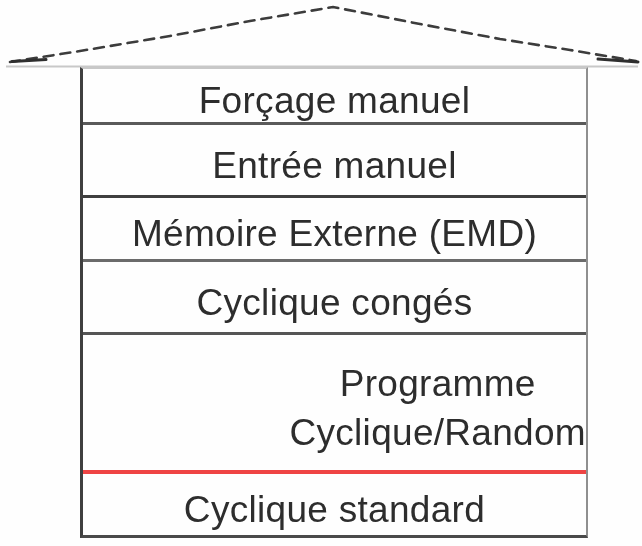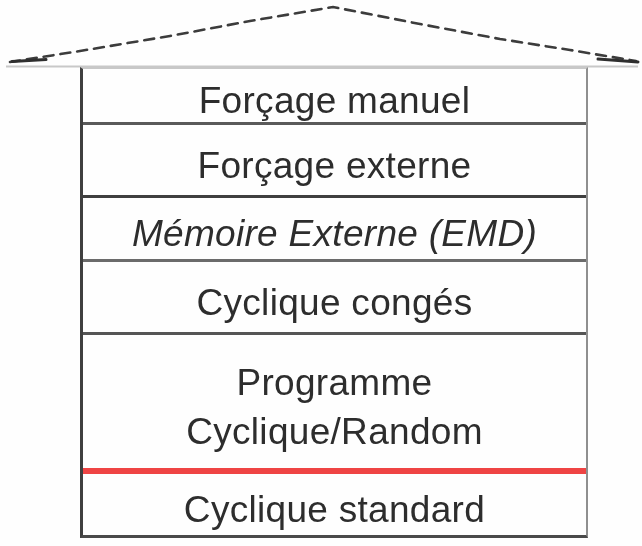--- a/index.html
+++ b/index.html
@@ -44,23 +44,23 @@
     justify-content: center;
     text-align: center;
     color: #2d2d2d;
     font-size: 37px;
     letter-spacing: 0.3px;
     line-height: 1.32;
   }
   .row .lbl { white-space: pre-line; margin-top: 12px; }
   .r1 { height: 56px;  border-bottom: 3px solid #5a5a5a; }
   .r2 { height: 80px;  border-bottom: 3px solid #3f3f3f; }
-  .r3 { height: 68px;  border-bottom: 3px solid #6b6b6b; font-style: italic; }
+  .r3 { height: 68px;  border-bottom: 3px solid #6b6b6b; }
   .r4 { height: 80px;  border-bottom: 3px solid #555555; }
-  .r5 { height: 152px; border-bottom: 6px solid #ef4444; font-size: 37px; }
+  .r5 { height: 152px; border-bottom: 4px solid #ef4444; font-size: 37px; justify-content: flex-end; }
   .r6 { flex: 1; }
 </style>
 </head>
 <body>
 
 <div class="stage">
 
   <svg class="roof" viewBox="0 0 642 72" xmlns="http://www.w3.org/2000/svg" aria-hidden="true">
 
     <line x1="6" y1="66.5" x2="638" y2="66.5" stroke="#c8c8c8" stroke-width="2"></line>
@@ -69,21 +69,21 @@
 
     <line x1="12" y1="61.5" x2="46" y2="59.5" stroke="#2f2f2f" stroke-width="3" stroke-linecap="round"></line>
     <line x1="598" y1="59" x2="638" y2="62" stroke="#2f2f2f" stroke-width="3" stroke-linecap="round"></line>
   </svg>
 
   <div class="stack">
     <div class="row r1">
       <span class="lbl">Forçage manuel</span>
     </div>
     <div class="row r2">
-      <span class="lbl">Forçage externe</span>
+      <span class="lbl">Entrée manuel</span>
     </div>
     <div class="row r3">
       <span class="lbl">Mémoire Externe (EMD)</span>
     </div>
     <div class="row r4">
       <span class="lbl">Cyclique congés</span>
     </div>
     <div class="row r5">
       <span class="lbl">Programme
 Cyclique/Random</span>

